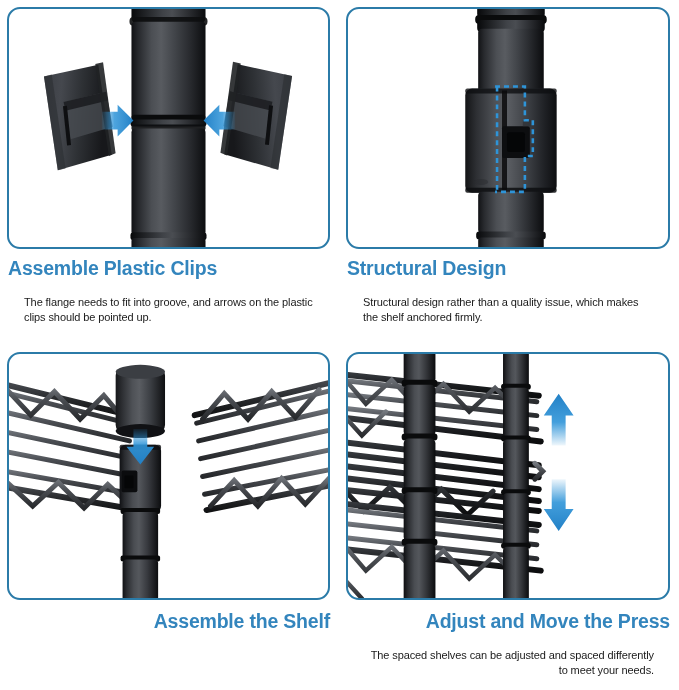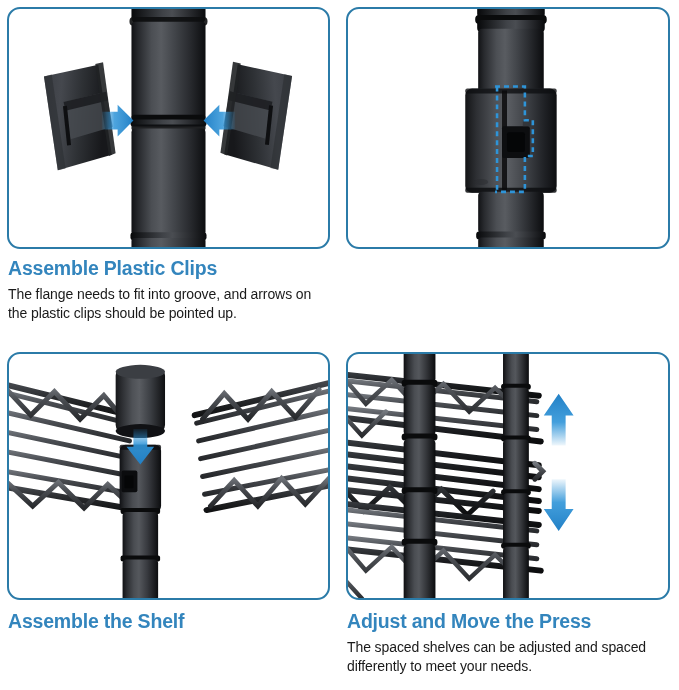--- a/index.html
+++ b/index.html
@@ -51,37 +51,37 @@
     overflow: hidden;
   }
   .step.row2 .figure { height: 248px; }
 
   .caption {
     position: absolute;
     left: 8px;
     right: 9px;
     top: 258px;
   }
-  .step.row2 .caption { top: 266px; }
+  .step.row2 .caption { top: 266px; text-align: right; }
 
   .step-title {
     color: #3385bd;
     font-size: 19.5px;
     font-weight: bold;
     letter-spacing: -0.2px;
     line-height: 1.1;
     margin: 0 0 6px 0;
     white-space: nowrap;
   }
   .step-body {
     color: #1a1a1a;
-    font-size: 14px;
+    font-size: 11px;
     line-height: 1.34;
     letter-spacing: -0.1px;
-    margin: 0;
+    margin: 16px;
   }
 
   
   .art { position: absolute; inset: 0; }
 </style>
 </head>
 <body>
 
 <div class="sheet">
   <div class="grid">
@@ -242,20 +242,22 @@
           </g>
 
           <g fill="none" stroke="#2e94d8" stroke-width="2.6" stroke-dasharray="5 4" stroke-linejoin="miter">
             <path d="M148,78 L178,78 L178,112 L186,112 L186,148 L178,148 L178,184 L148,184"></path>
             <path d="M150,78 L150,184"></path>
           </g>
         </svg>
       </div>
 
       <div class="caption">
+        <h2 class="step-title">Structural Design</h2>
+        <p class="step-body">Structural design rather than a quality issue, which makes the shelf anchored firmly.</p>
       </div>
     </div>
 
     <div class="step row2">
       <div class="figure">
         <svg class="art" viewBox="0 0 323 248" preserveAspectRatio="none">
           <defs>
             <linearGradient id="wireG3" x1="0" y1="0" x2="0" y2="1">
               <stop offset="0%" stop-color="#6e7278"></stop>
               <stop offset="35%" stop-color="#4b4e53"></stop>

